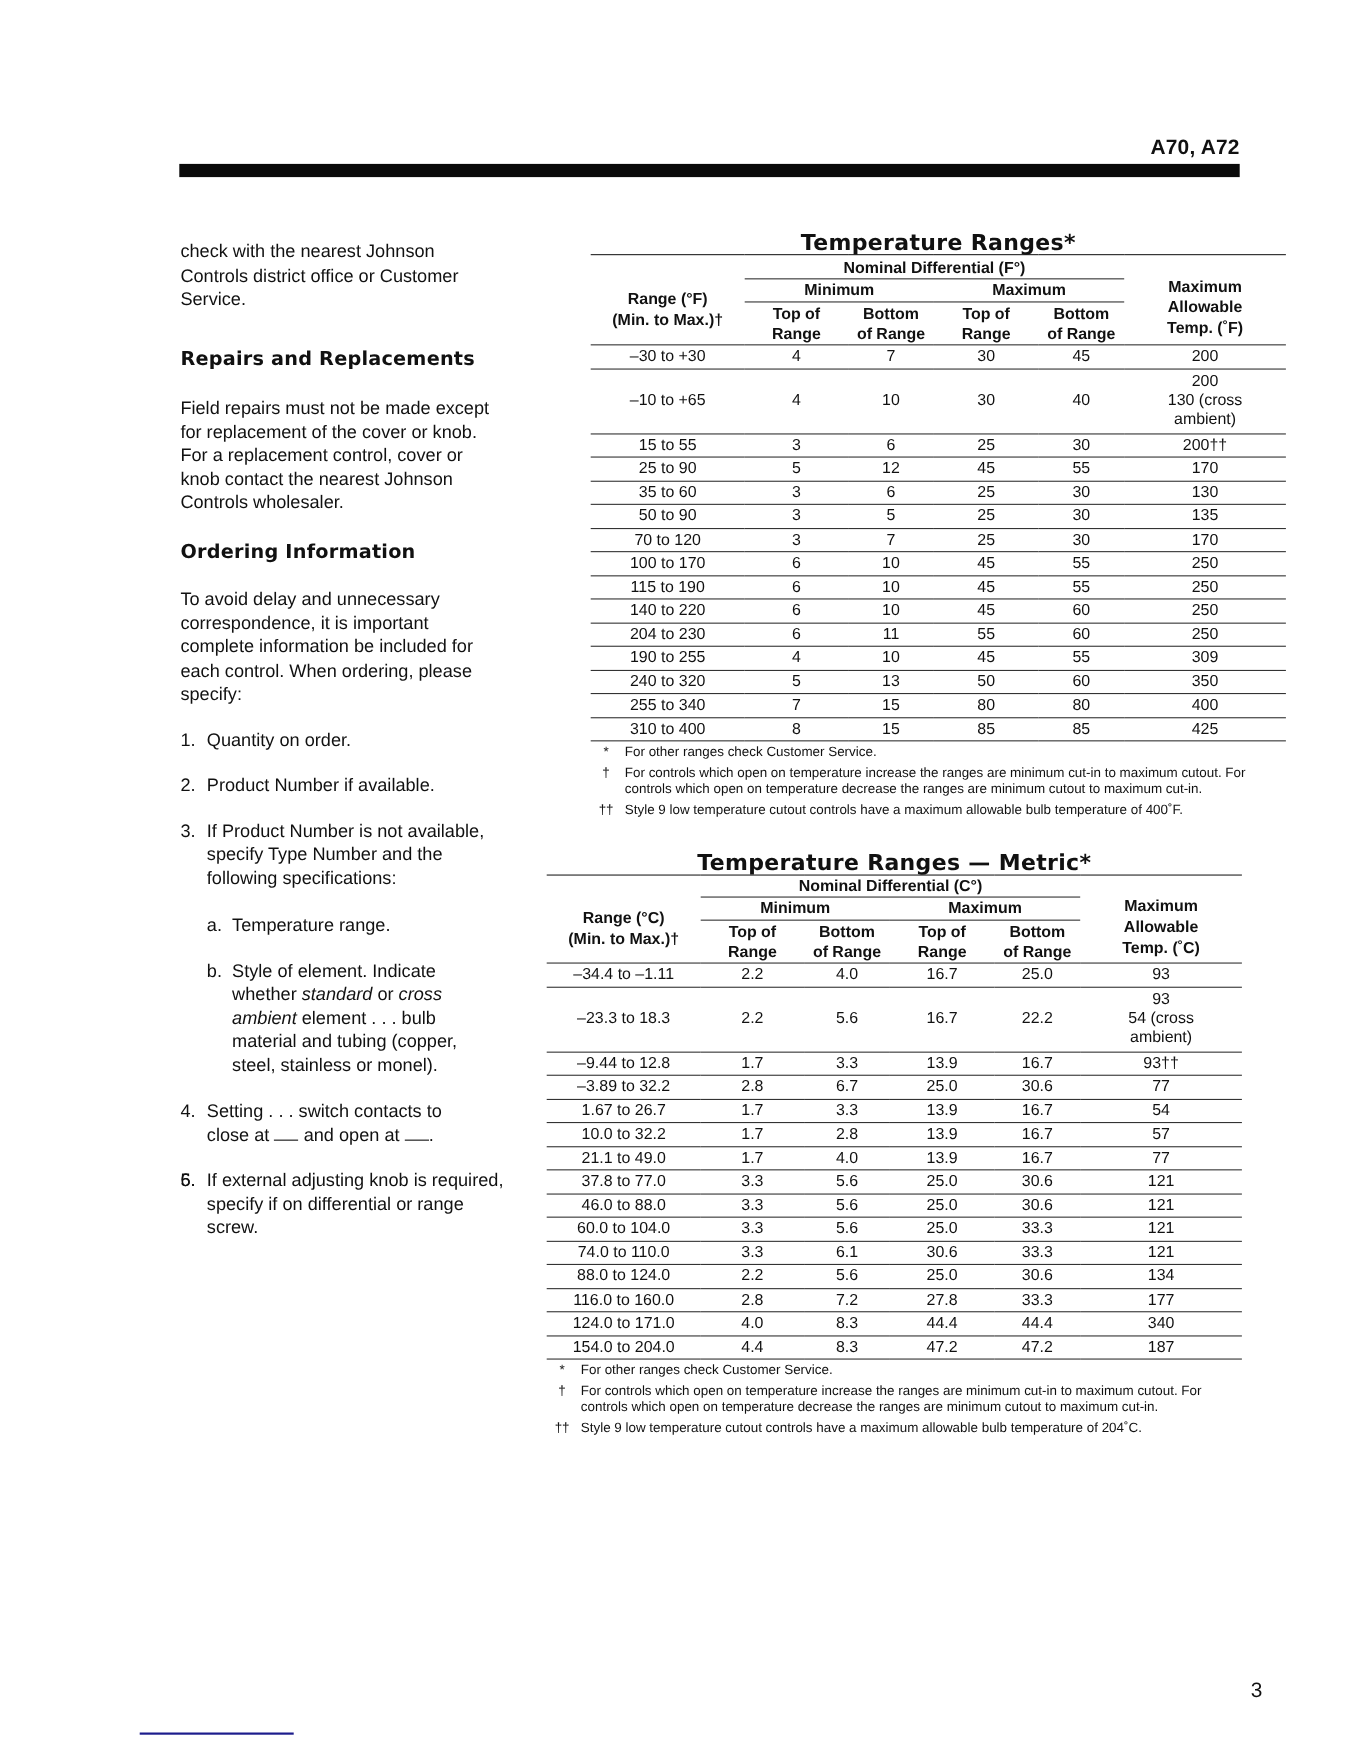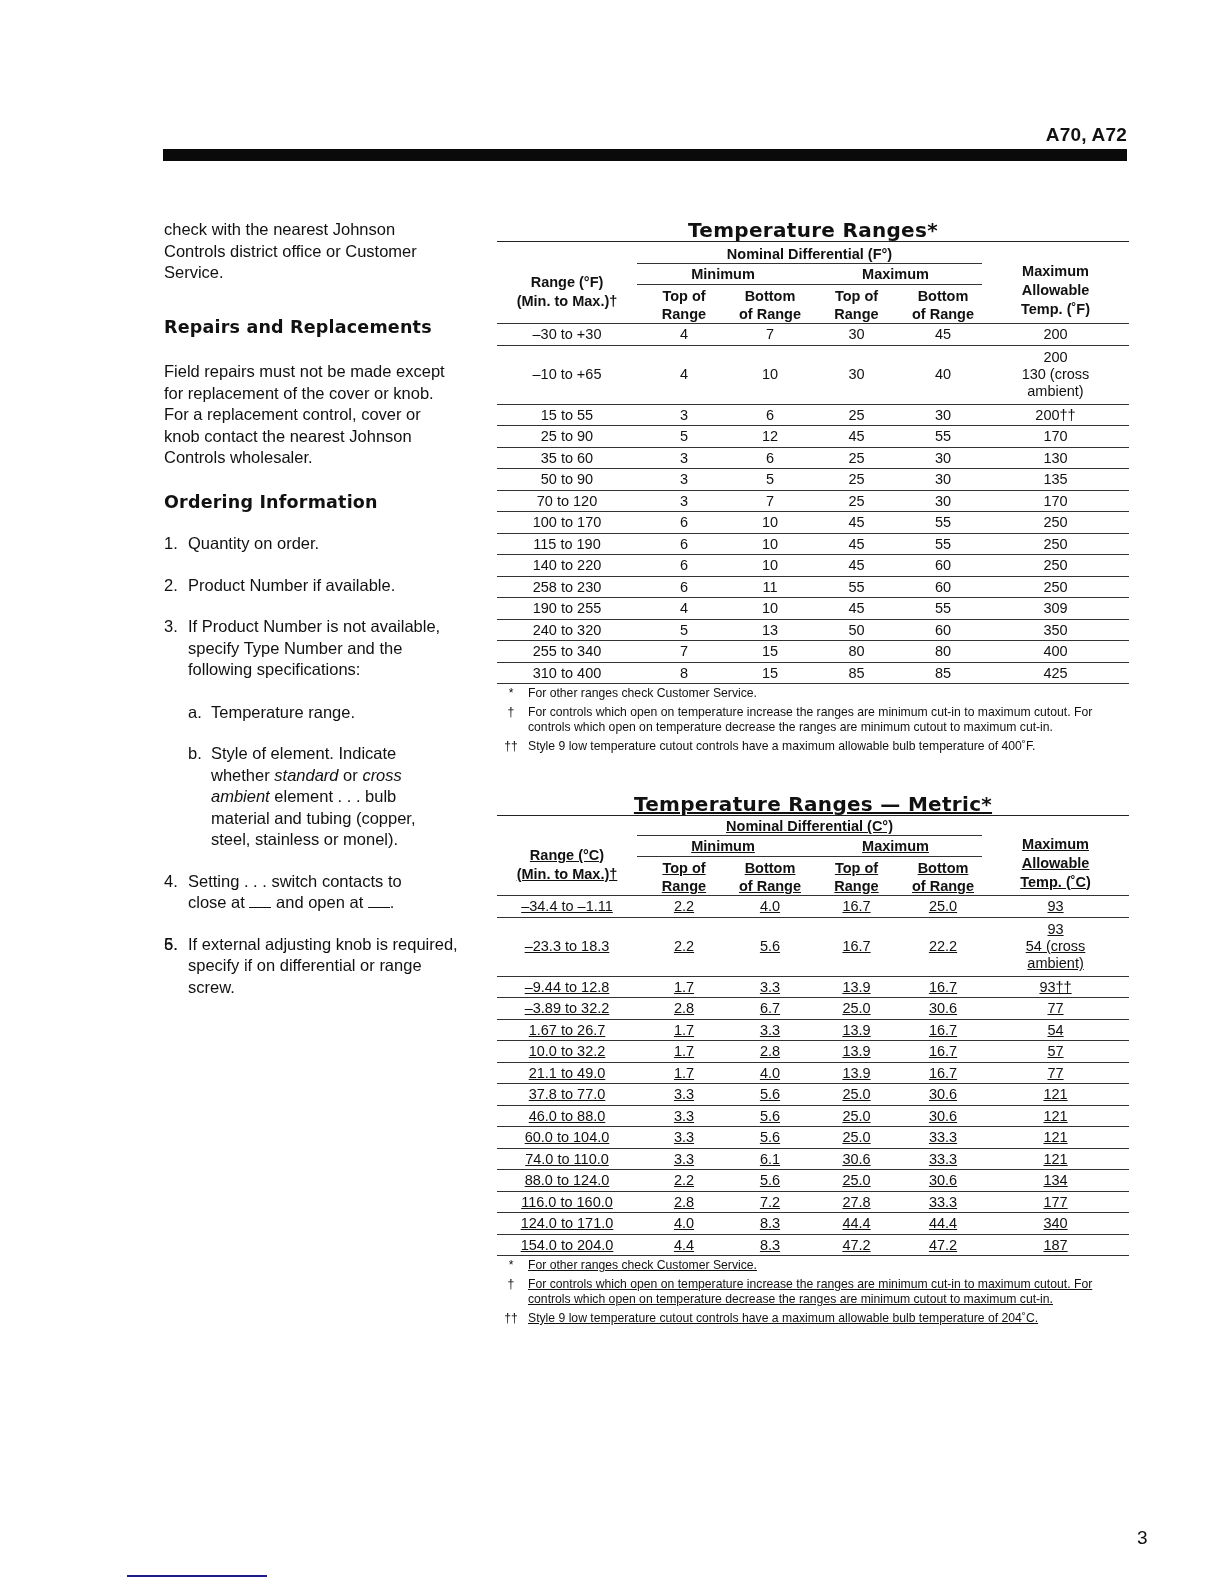--- a/index.html
+++ b/index.html
@@ -67,20 +67,21 @@
 <div class="header-code">A70, A72</div>
 <div class="header-bar"></div>
 
 <div class="left-col">
   <p style="width:290px;">check with the nearest Johnson Controls district office or Customer Service.</p>
 
   <h2 style="margin-top:33px;">Repairs and Replacements</h2>
   <p style="margin-top:23px; width:290px;">Field repairs must not be made except for replacement of the cover or knob. For a replacement control, cover or knob contact the nearest Johnson Controls wholesaler.</p>
 
   <h2 style="margin-top:23px;">Ordering Information</h2>
+  <p style="margin-top:22px; width:280px;">To avoid delay and unnecessary correspondence, it is important complete information be included for each control. When ordering, please specify:</p>
 
   <div class="ol-item" style="margin-top:20px;">
     <span class="num">1.</span>
     <span>Quantity on order.</span>
   </div>
   <div class="ol-item" style="margin-top:20px;">
     <span class="num">2.</span>
     <span>Product Number if available.</span>
   </div>
   <div class="ol-item" style="margin-top:20px; width:282px;">
@@ -110,21 +111,21 @@
   </div>
   <div class="ol-item" style="margin-top:20px; width:270px;">
     <span class="num">5.</span>
   </div>
   <div class="ol-item" style="margin-top:20px; width:275px;">
     <span class="num">6.</span>
     <span>If external adjusting knob is required, specify if on differential or range screw.</span>
   </div>
 </div>
 
-<div class="tbl-wrap" style="top:219px;">
+<div class="tbl-wrap" style="top:209px;margin-left:40px;">
   <div class="tbl-title">Temperature Ranges*</div>
   <table>
     <colgroup>
       <col style="width:140px">
         <col style="width:94px">
         <col style="width:78px">
         <col style="width:95px">
         <col style="width:78px">
         <col style="width:147px">
     </colgroup>
@@ -249,21 +250,21 @@
         </tr>
       <tr>
           <td>140 to 220</td>
           <td>6</td>
           <td>10</td>
           <td>45</td>
           <td>60</td>
           <td>250</td>
         </tr>
       <tr>
-          <td>258 to 230</td>
+          <td>204 to 230</td>
           <td>6</td>
           <td>11</td>
           <td>55</td>
           <td>60</td>
           <td>250</td>
         </tr>
       <tr>
           <td>190 to 255</td>
           <td>4</td>
           <td>10</td>
@@ -297,21 +298,21 @@
         </tr>
     </tbody>
   </table>
   <div class="footnotes">
     <div class="fn"><span class="sym">*</span><span>For other ranges check Customer Service.</span></div>
     <div class="fn" style="width:580px;"><span class="sym">†</span><span>For controls which open on temperature increase the ranges are minimum cut-in to maximum cutout. For controls which open on temperature decrease the ranges are minimum cutout to maximum cut-in.</span></div>
     <div class="fn"><span class="sym">††</span><span>Style 9 low temperature cutout controls have a maximum allowable bulb temperature of 400˚F.</span></div>
   </div>
 </div>
 
-<div class="tbl-wrap" style="top:793px;text-decoration:underline;">
+<div class="tbl-wrap" style="top:773px;">
   <div class="tbl-title">Temperature Ranges — Metric*</div>
   <table>
     <colgroup>
       <col style="width:140px">
         <col style="width:94px">
         <col style="width:78px">
         <col style="width:95px">
         <col style="width:78px">
         <col style="width:147px">
     </colgroup>

